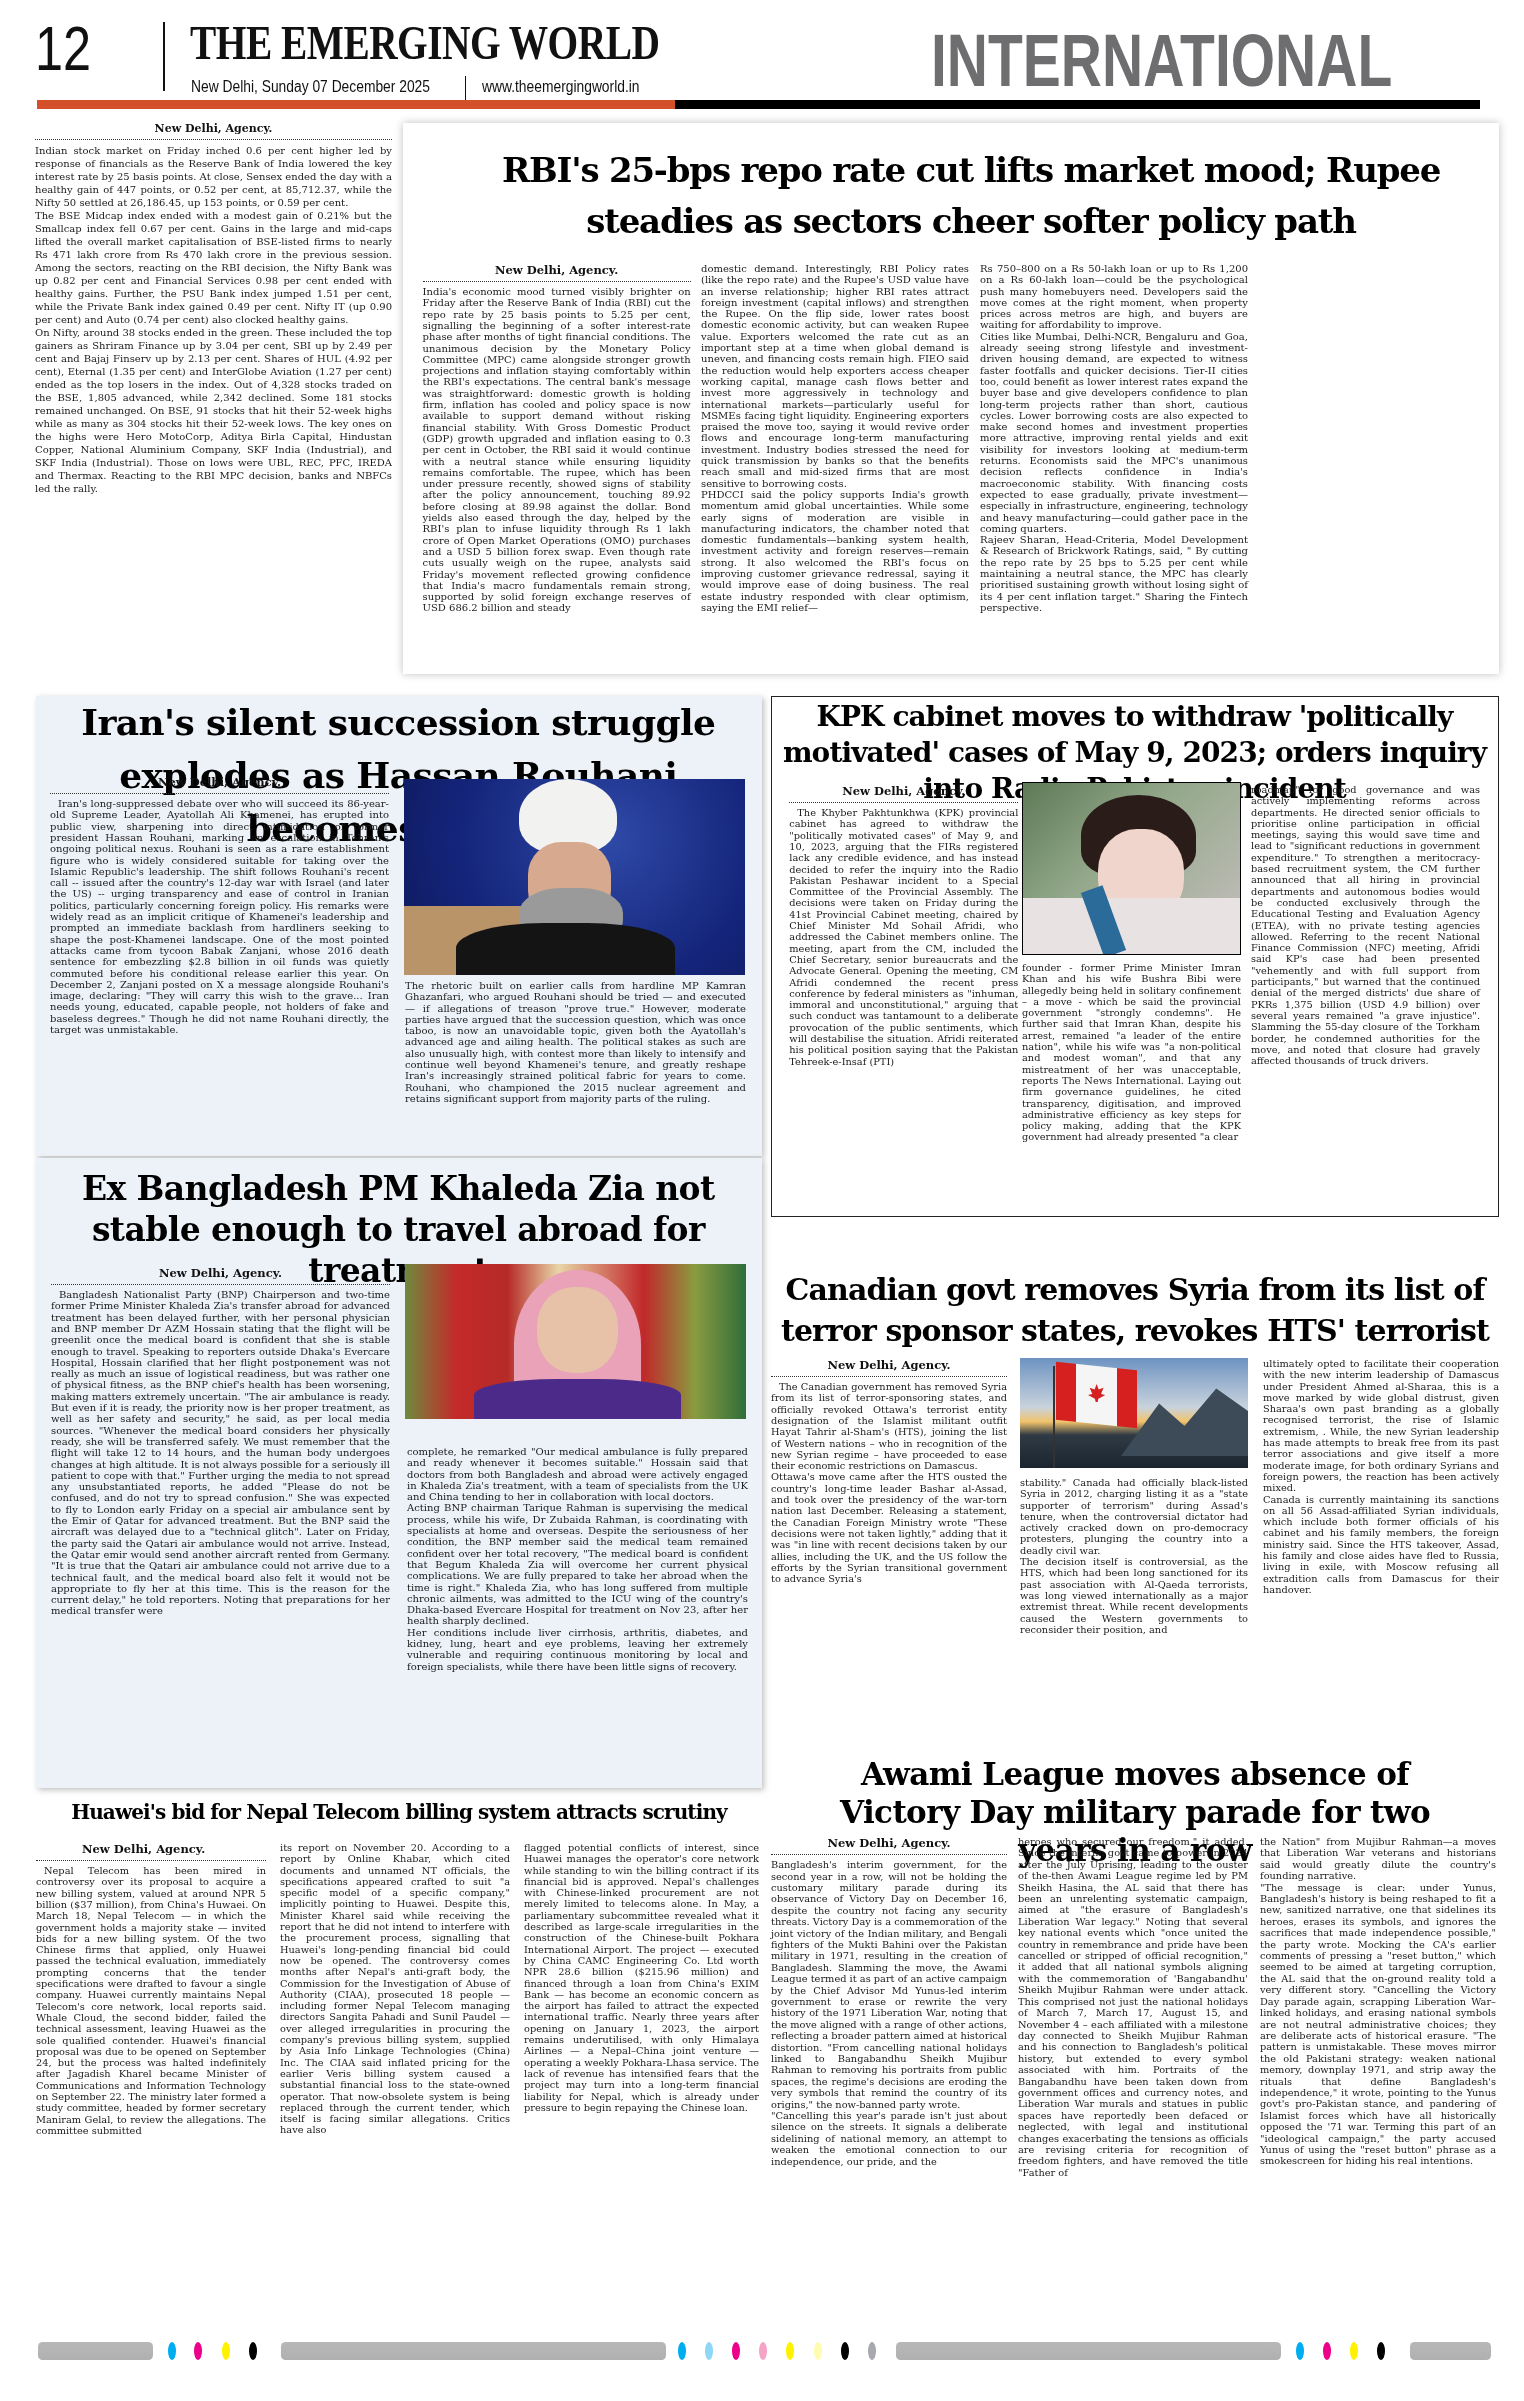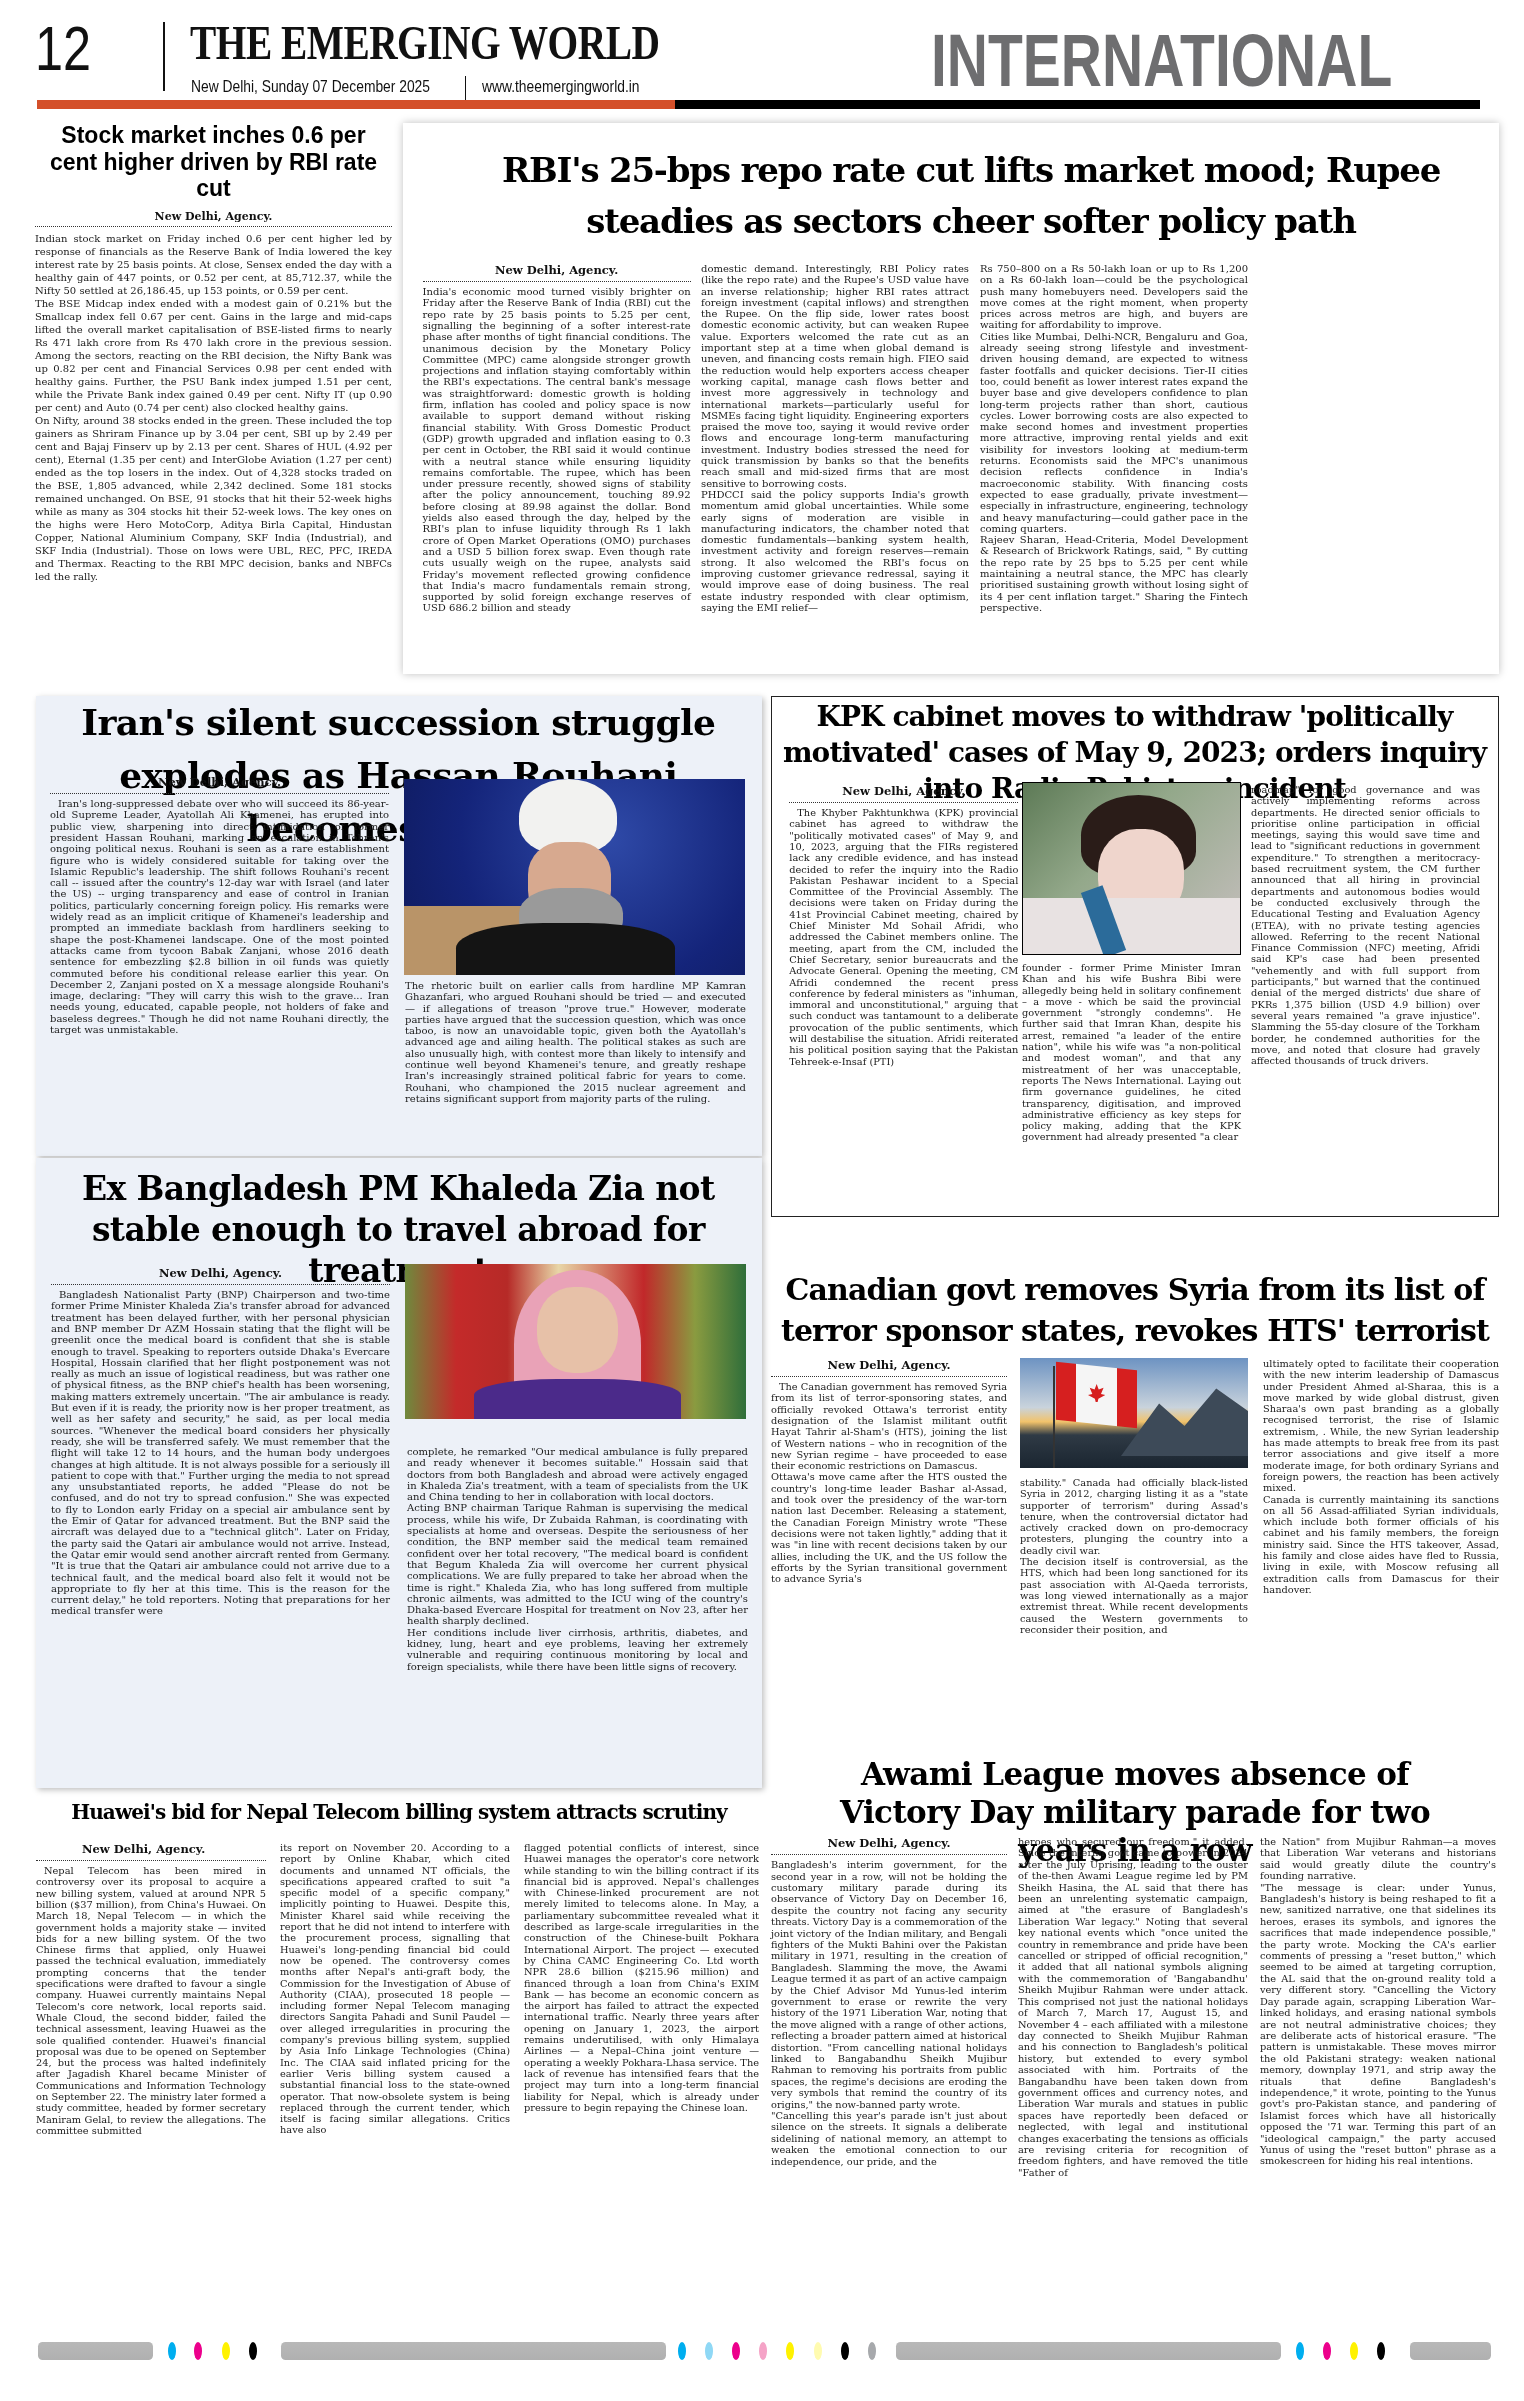--- a/index.html
+++ b/index.html
@@ -44,21 +44,20 @@
 <div class="abs mast-vline"></div>
 <div class="abs mast-title">THE EMERGING WORLD</div>
 <div class="abs mast-date">New Delhi, Sunday 07 December 2025</div>
 <div class="abs mast-vline2"></div>
 <div class="abs mast-url">www.theemergingworld.in</div>
 <div class="abs section-title">INTERNATIONAL</div>
 <div class="abs rule-orange"></div>
 <div class="abs rule-black"></div>
 
 <article class="abs" style="left:35px; top:122px; width:357px;">
-  <h2 class="headline" style="font-family:'Liberation Sans',sans-serif; font-size:23px; line-height:26.5px; margin-bottom:8px; padding:0 2.3px;">Stock market inches 0.6 per cent higher driven by RBI rate cut</h2>
   <div class="byline" style="font-size:11px;">New Delhi, Agency.</div>
   <div class="body-text" style="font-size:10px; line-height:13px;">
     <p class="noindent">Indian stock market on Friday inched 0.6 per cent higher led by response of financials as the Reserve Bank of India lowered the key interest rate by 25 basis points. At close, Sensex ended the day with a healthy gain of 447 points, or 0.52 per cent, at 85,712.37, while the Nifty 50 settled at 26,186.45, up 153 points, or 0.59 per cent.</p>
     <p class="noindent">The BSE Midcap index ended with a modest gain of 0.21% but the Smallcap index fell 0.67 per cent. Gains in the large and mid-caps lifted the overall market capitalisation of BSE-listed firms to nearly Rs 471 lakh crore from Rs 470 lakh crore in the previous session. Among the sectors, reacting on the RBI decision, the Nifty Bank was up 0.82 per cent and Financial Services 0.98 per cent ended with healthy gains. Further, the PSU Bank index jumped 1.51 per cent, while the Private Bank index gained 0.49 per cent. Nifty IT (up 0.90 per cent) and Auto (0.74 per cent) also clocked healthy gains.</p>
     <p class="noindent">On Nifty, around 38 stocks ended in the green. These included the top gainers as Shriram Finance up by 3.04 per cent, SBI up by 2.49 per cent and Bajaj Finserv up by 2.13 per cent. Shares of HUL (4.92 per cent), Eternal (1.35 per cent) and InterGlobe Aviation (1.27 per cent) ended as the top losers in the index. Out of 4,328 stocks traded on the BSE, 1,805 advanced, while 2,342 declined. Some 181 stocks remained unchanged. On BSE, 91 stocks that hit their 52-week highs while as many as 304 stocks hit their 52-week lows. The key ones on the highs were Hero MotoCorp, Aditya Birla Capital, Hindustan Copper, National Aluminium Company, SKF India (Industrial), and SKF India (Industrial). Those on lows were UBL, REC, PFC, IREDA and Thermax. Reacting to the RBI MPC decision, banks and NBFCs led the rally.</p>
   </div>
 </article>
 
 <article class="abs panel-white-shadow" style="left:403px; top:123px; width:1096px; height:551px;">
   <h1 class="headline" style="position:absolute; left:0; top:22px; width:1136px; font-size:34px; line-height:51px; padding:0 23px; letter-spacing:-1.2px;">RBI's 25-bps repo rate cut lifts market mood; Rupee steadies as sectors cheer softer policy path</h1>

